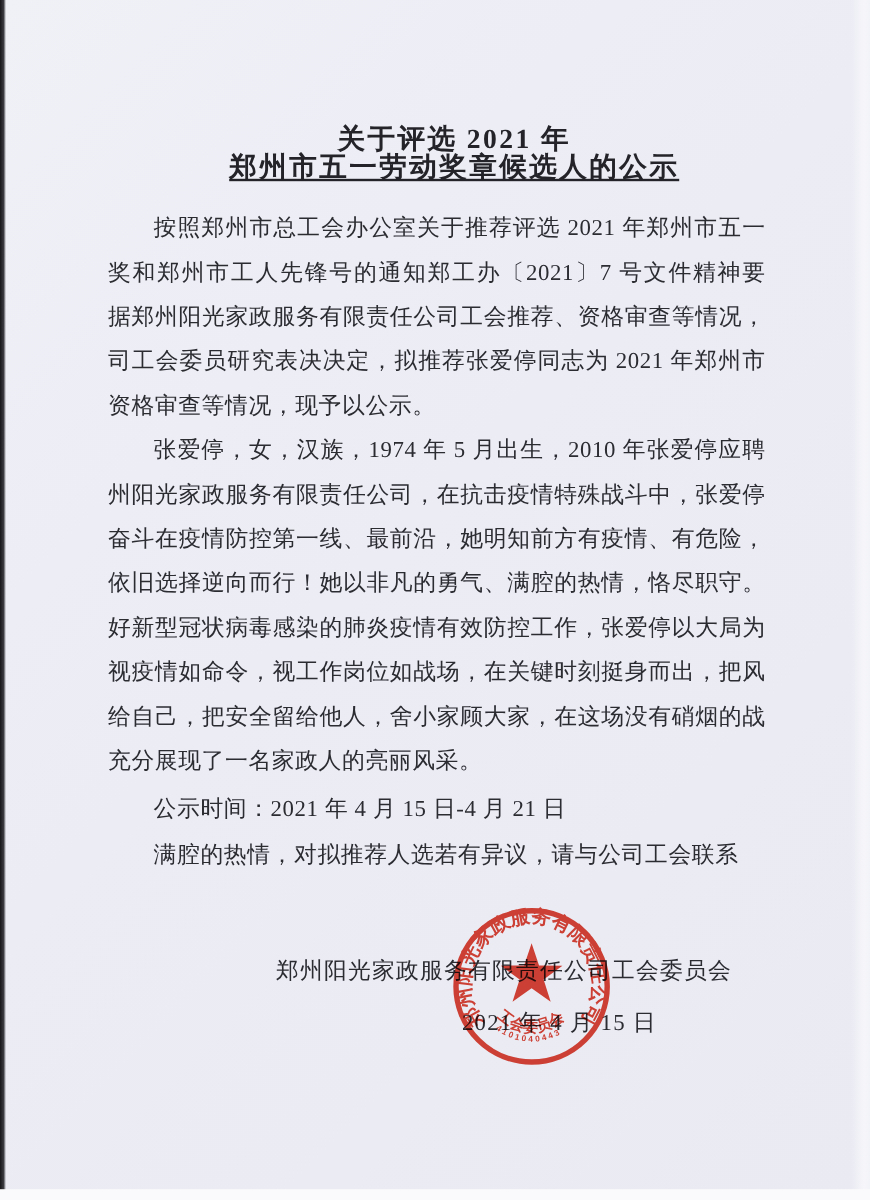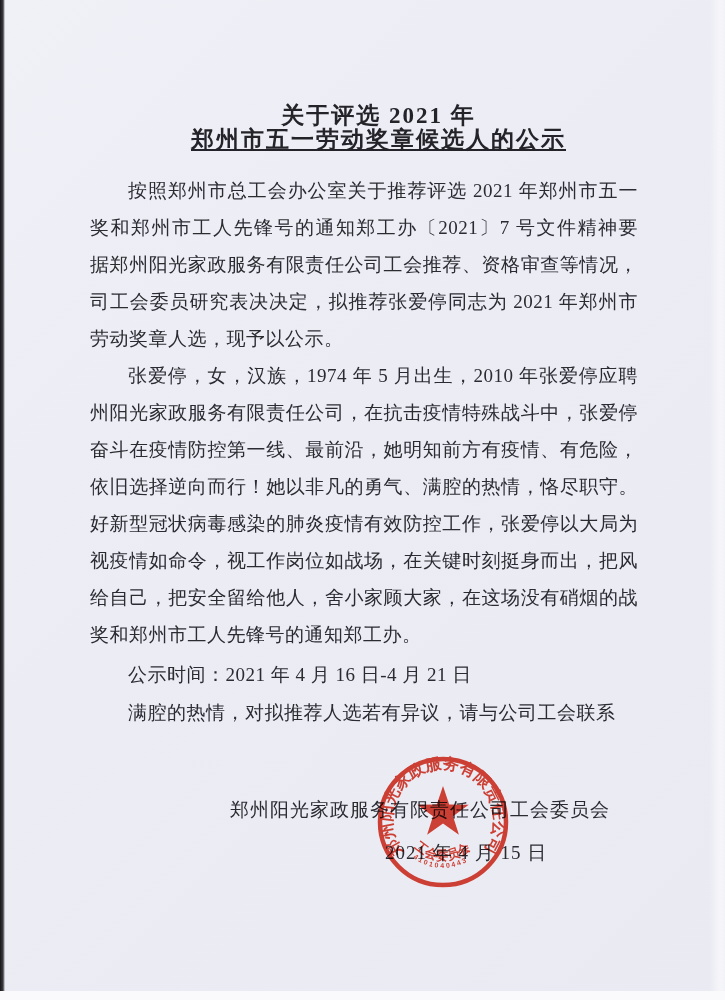--- a/index.html
+++ b/index.html
@@ -51,36 +51,36 @@
   <div class="edge-bottom"></div>
 
   <h1 class="title t1">关于评选 2021 年</h1>
   <h1 class="title t2">郑州市五一劳动奖章候选人的公示</h1>
 
   <div class="block p1">
     <div class="ln j ind">按照郑州市总工会办公室关于推荐评选 2021 年郑州市五一劳动</div>
     <div class="ln j">奖和郑州市工人先锋号的通知郑工办〔2021〕7 号文件精神要求，根</div>
     <div class="ln j">据郑州阳光家政服务有限责任公司工会推荐、资格审查等情况，经公</div>
     <div class="ln j">司工会委员研究表决决定，拟推荐张爱停同志为 2021 年郑州市五一</div>
-    <div class="ln">劳动奖章人选，现予以公示。</div>
+    <div class="ln">资格审查等情况，现予以公示。</div>
   </div>
 
   <div class="block p2">
     <div class="ln j ind">张爱停，女，汉族，1974 年 5 月出生，2010 年张爱停应聘到郑</div>
     <div class="ln j">州阳光家政服务有限责任公司，在抗击疫情特殊战斗中，张爱停坚守</div>
     <div class="ln j">奋斗在疫情防控第一线、最前沿，她明知前方有疫情、有危险，但她</div>
     <div class="ln j">依旧选择逆向而行！她以非凡的勇气、满腔的热情，恪尽职守。为做</div>
     <div class="ln j">好新型冠状病毒感染的肺炎疫情有效防控工作，张爱停以大局为重，</div>
     <div class="ln j">视疫情如命令，视工作岗位如战场，在关键时刻挺身而出，把风险留</div>
     <div class="ln j">给自己，把安全留给他人，舍小家顾大家，在这场没有硝烟的战场上</div>
-    <div class="ln">奖和郑州市工人先锋号的通知郑工办。</div>
+    <div class="ln">充分展现了一名家政人的亮丽风采。</div>
   </div>
 
   <div class="block notices">
-    <div class="ln ind">公示时间：2021 年 4 月 16 日-4 月 21 日</div>
+    <div class="ln ind">公示时间：2021 年 4 月 15 日-4 月 21 日</div>
     <div class="ln ind">满腔的热情，对拟推荐人选若有异议，请与公司工会联系</div>
   </div>
 
   <div class="sig-org">郑州阳光家政服务有限责任公司工会委员会</div>
   <div class="sig-date">2021 年 4 月 15 日</div>
 
   <svg class="seal" viewBox="-70 -70 140 140" xmlns="http://www.w3.org/2000/svg">
     <defs>
       <path id="ringArc" d="M -40 32 A 51.2 51.2 0 1 1 40 32" fill="none"></path>
       <path id="botArc" d="M -30 26 A 39.7 39.7 0 0 0 30 26" fill="none"></path>

